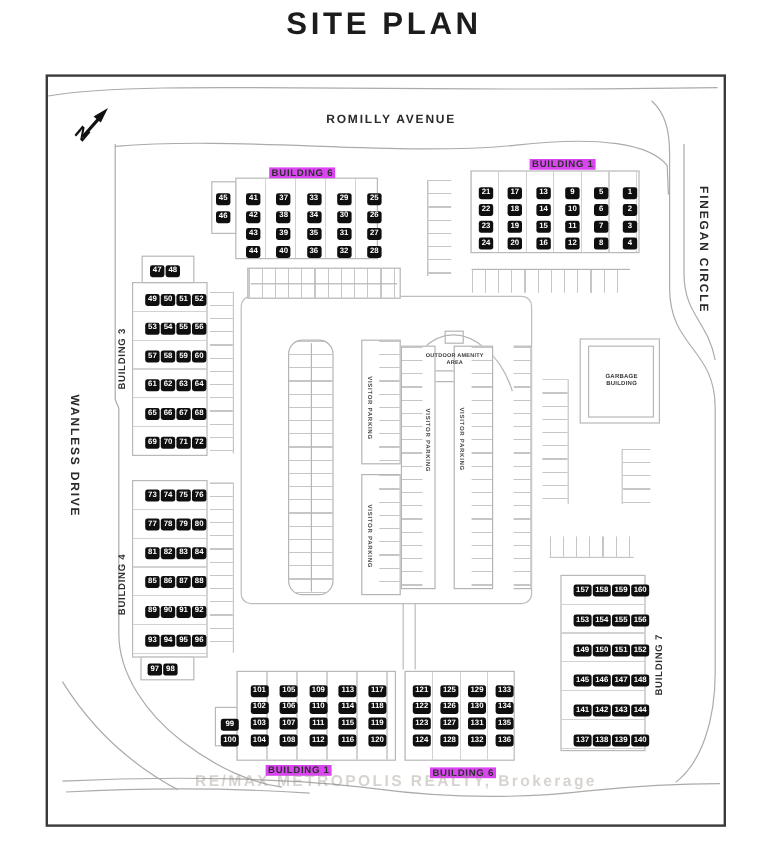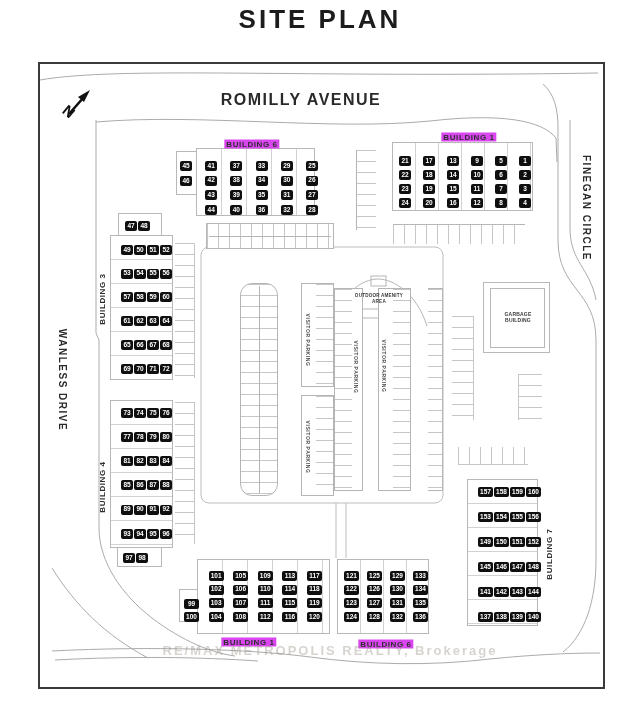--- a/index.html
+++ b/index.html
@@ -95,21 +95,21 @@
       <rect x="354" y="309" width="50" height="9" rx="4" stroke="#b5b5b5"></rect>
     </g>
   </svg>
 
   <svg class="linework" width="36" height="38" viewBox="0 0 36 38" style="left:62px;top:84px">
     <path d="M 7,30 L 22,13" stroke="#111" stroke-width="2.6" fill="none"></path>
     <path d="M 28,6 L 16,13 L 22,18 Z" fill="#111"></path>
     <text x="1" y="33" font-size="15" font-weight="bold" fill="#111" transform="rotate(40 7 28)">N</text>
   </svg>
 
-  <div class="roadlabel" style="left:301px;top:100px;font-size:16px">ROMILLY AVENUE</div>
+  <div class="roadlabel" style="left:326px;top:100px;font-size:10px">ROMILLY AVENUE</div>
   <div class="roadlabel vert" style="left:62px;top:380px;font-size:10px">WANLESS DRIVE</div>
   <div class="roadlabel vert" style="left:586px;top:208px;font-size:10px">FINEGAN CIRCLE</div>
 
   <div class="ol divV" style="left:392px;top:142px;width:141px;height:69px"></div>
   <div class="ol divV25" style="left:196px;top:148px;width:119px;height:68px"></div>
   <div class="ol" style="left:176px;top:151px;width:21px;height:44px"></div>
   <div class="ol divH" style="left:110px;top:235px;width:63px;height:145px"></div>
   <div class="ol" style="left:118px;top:213px;width:44px;height:23px"></div>
   <div class="ol divH" style="left:110px;top:400px;width:63px;height:148px"></div>
   <div class="ol" style="left:117px;top:547px;width:45px;height:20px"></div>

